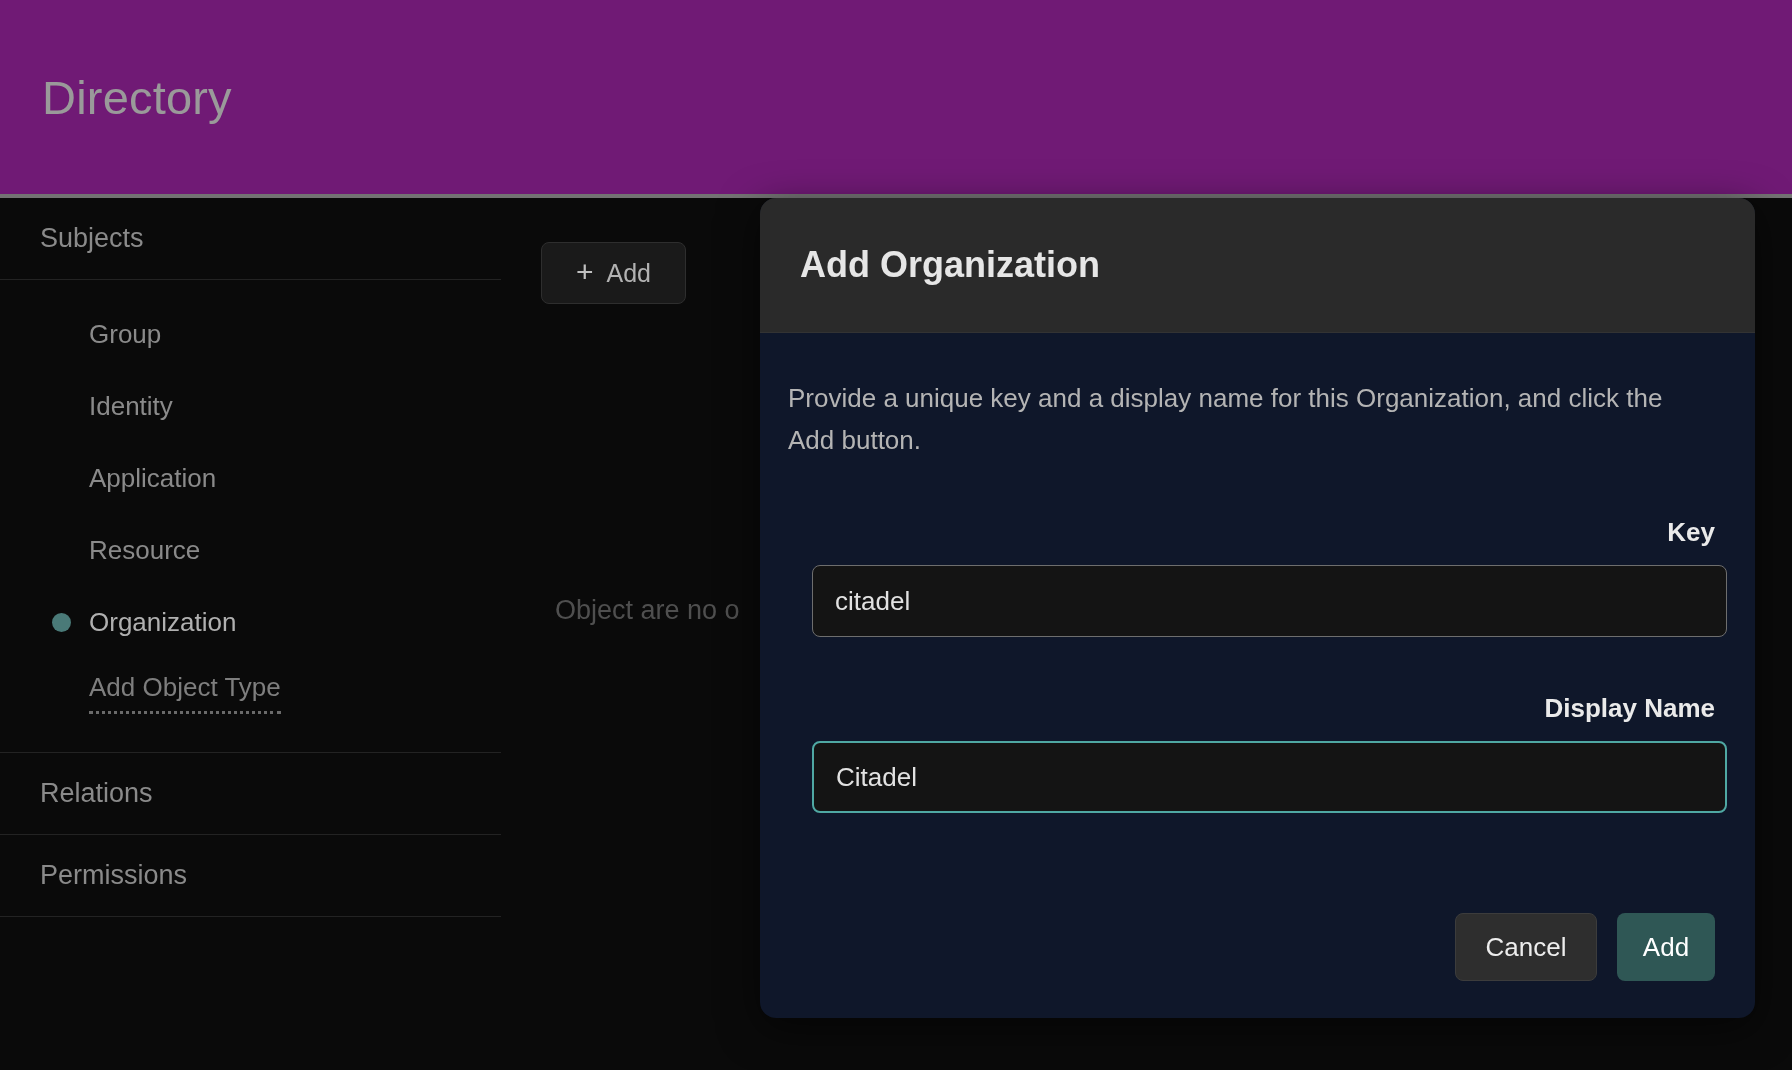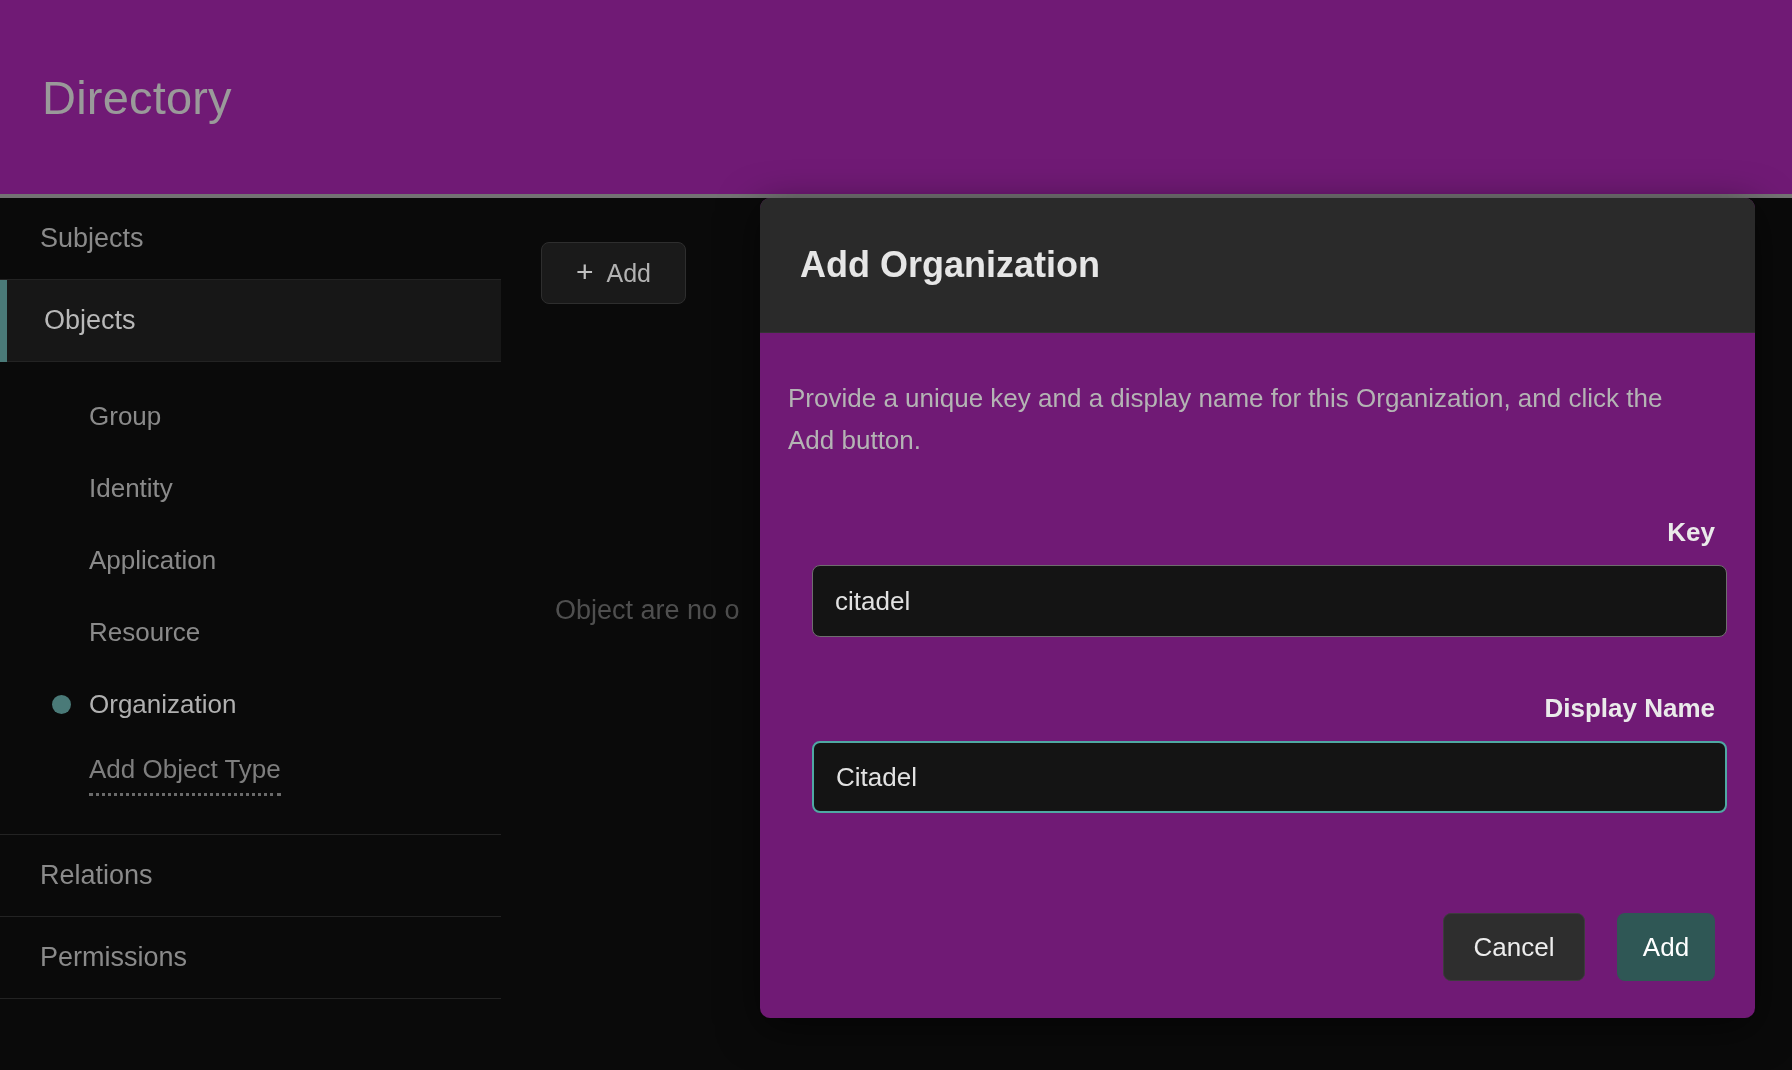--- a/index.html
+++ b/index.html
@@ -146,22 +146,22 @@
     white-space: nowrap;
   }
 
   
   .modal {
     position: absolute;
     top: 198px;
     left: 760px;
     width: 995px;
     height: 820px;
-    background: #701a75;
-    border-radius: 10px;
+    background: #0f172a;
+    border-radius: 16px;
     overflow: hidden;
     box-shadow: 0 10px 40px rgba(0,0,0,0.55);
   }
   .modal-header {
     height: 135px;
     background: #2a2a2a;
     display: flex;
     align-items: center;
     padding-left: 40px;
     border-bottom: 1px solid #333333;
@@ -208,21 +208,21 @@
 
   .modal-footer {
     position: absolute;
     bottom: 0; left: 0;
     width: 995px;
     height: 142px;
     display: flex;
     align-items: center;
     justify-content: flex-end;
     padding-right: 40px;
-    gap: 32px;
+    gap: 20px;
   }
   .btn {
     border: none;
     border-radius: 8px;
     font-size: 26px;
     font-family: "Liberation Sans", sans-serif;
     cursor: pointer;
   }
   .btn-cancel {
     width: 142px;
@@ -249,23 +249,20 @@
 
   <div class="sidebar">
 
     <div class="nav-section">
       <div class="nav-top">
         <span>Subjects</span>
       </div>
     </div>
 
     <div class="nav-section">
-      <div class="nav-top active">
-        <span>Objects</span>
-      </div>
       <div class="nav-children">
         <div class="nav-child">
           <span>Group</span>
         </div>
         <div class="nav-child">
           <span>Identity</span>
         </div>
         <div class="nav-child">
           <span>Application</span>
         </div>

